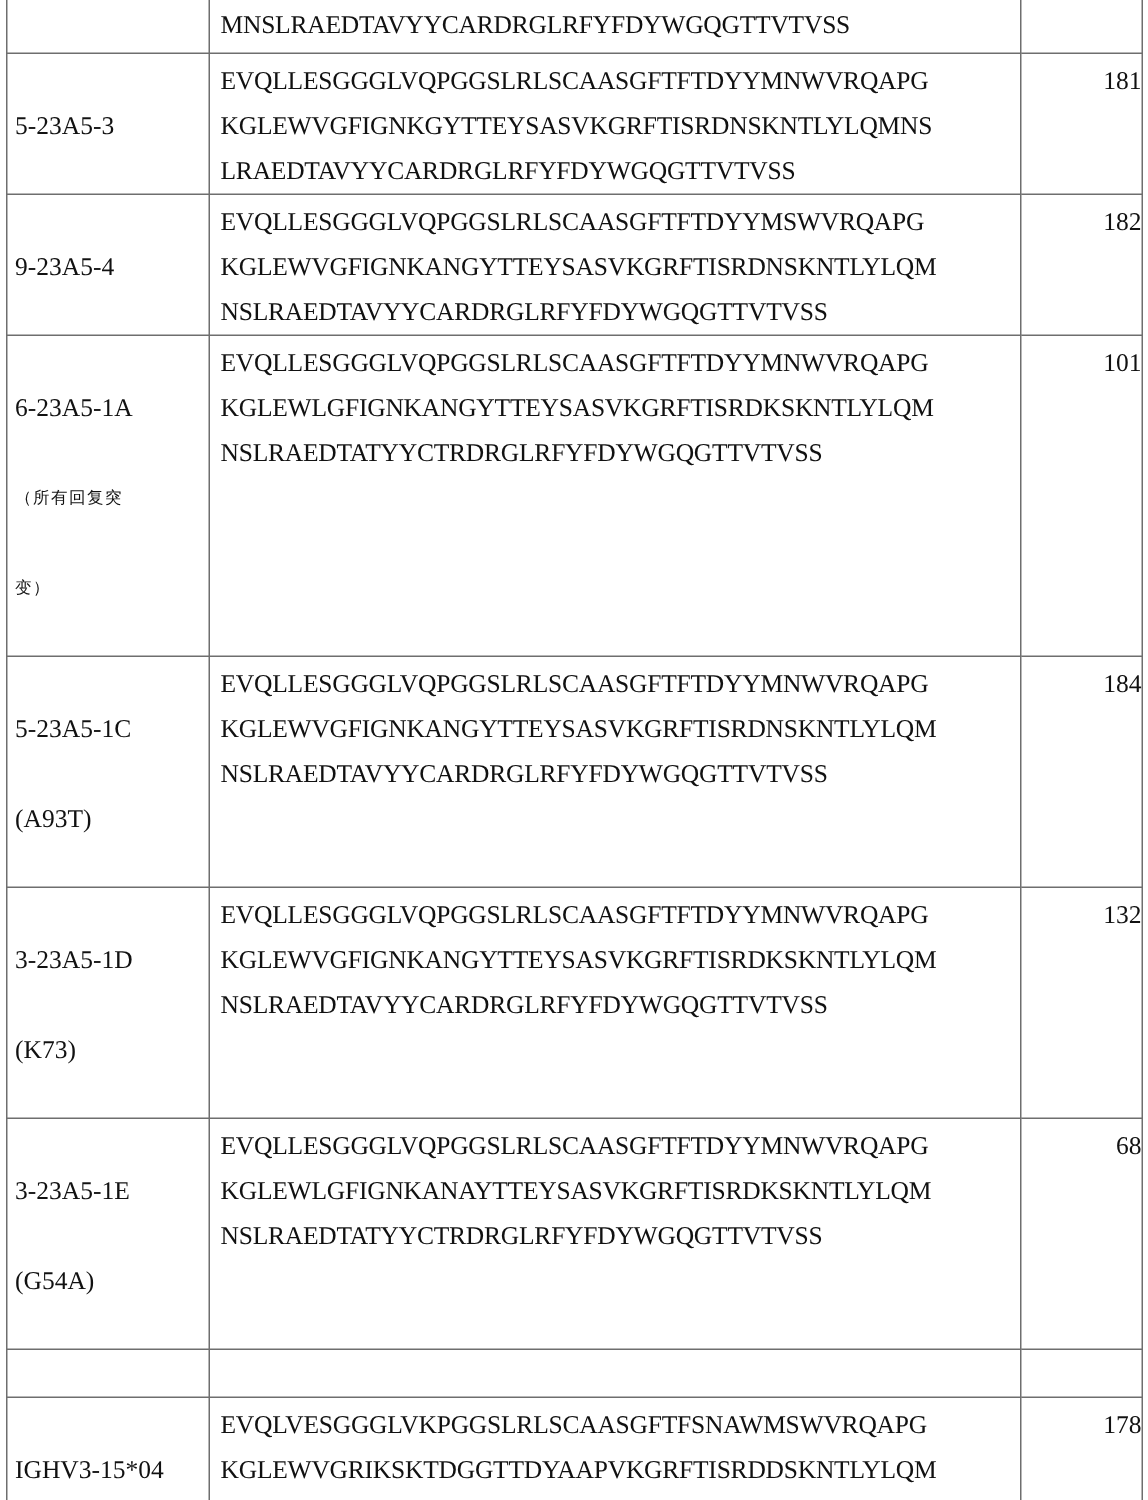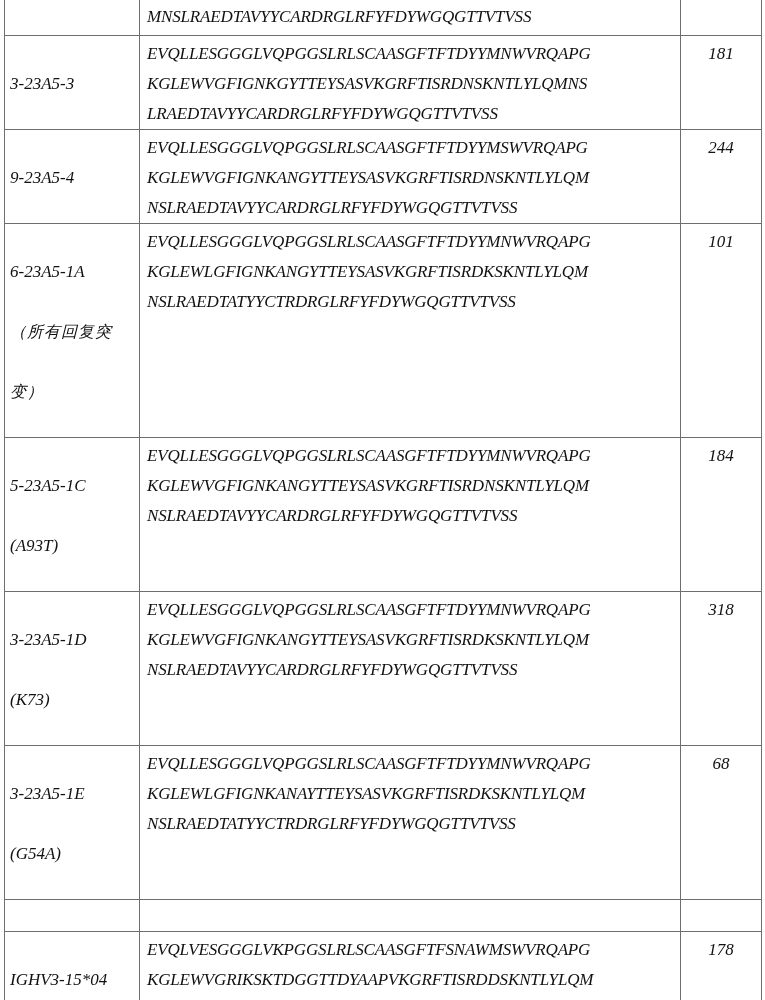--- a/index.html
+++ b/index.html
@@ -22,48 +22,47 @@
       border-collapse: collapse;
       table-layout: fixed;
       width: 757px;
     }
     table.seq-table td {
       border: 1px solid #6e6e6e;
       vertical-align: top;
       padding: 0;
       font-size: 17px;
       line-height: 30px;
-      font-style: italic;
     }
     col.c-name { width: 135px; }
     col.c-seq { width: 541px; }
     col.c-id { width: 81px; }
     td.name-cell {
       padding: 3px 0 0 5px !important;
       white-space: pre-line;
     }
     td.seq-cell {
       padding: 3px 0 0 7px !important;
     }
     td.id-cell {
-      text-align: center;
+      text-align: right;
       padding-top: 3px !important;
     }
     .seq-line {
       display: block;
       white-space: nowrap;
       letter-spacing: -0.15px;
     }
     .name-line {
       display: block;
       white-space: nowrap;
     }
     .cjk {
       font-family: "DejaVu Sans", sans-serif;
-      font-size: 16px;
+      font-size: 11px;
       letter-spacing: 1px;
     }
     tr.r-cont td { height: 33px; }
     tr.r-3line td { height: 86px; }
     tr.r-blank td { height: 28px; }
   </style>
 </head>
 <body>
 
 <table class="seq-table">
@@ -77,40 +76,40 @@
     <tr class="r-cont">
       <td class="name-cell"></td>
       <td class="seq-cell">
         <span class="seq-line">MNSLRAEDTAVYYCARDRGLRFYFDYWGQGTTVTVSS</span>
       </td>
       <td class="id-cell"></td>
     </tr>
 
     <tr class="r-3line">
       <td class="name-cell">
-        <span class="name-line">3-23A5-3</span>
+        <span class="name-line">5-23A5-3</span>
       </td>
       <td class="seq-cell">
         <span class="seq-line">EVQLLESGGGLVQPGGSLRLSCAASGFTFTDYYMNWVRQAPG</span>
         <span class="seq-line">KGLEWVGFIGNKGYTTEYSASVKGRFTISRDNSKNTLYLQMNS</span>
         <span class="seq-line">LRAEDTAVYYCARDRGLRFYFDYWGQGTTVTVSS</span>
       </td>
       <td class="id-cell">181</td>
     </tr>
 
     <tr class="r-3line">
       <td class="name-cell">
         <span class="name-line">9-23A5-4</span>
       </td>
       <td class="seq-cell">
         <span class="seq-line">EVQLLESGGGLVQPGGSLRLSCAASGFTFTDYYMSWVRQAPG</span>
         <span class="seq-line">KGLEWVGFIGNKANGYTTEYSASVKGRFTISRDNSKNTLYLQM</span>
         <span class="seq-line">NSLRAEDTAVYYCARDRGLRFYFDYWGQGTTVTVSS</span>
       </td>
-      <td class="id-cell">244</td>
+      <td class="id-cell">182</td>
     </tr>
 
     <tr class="r-3line">
       <td class="name-cell">
         <span class="name-line">6-23A5-1A</span>
         <span class="name-line cjk">（所有回复突</span>
         <span class="name-line cjk">变）</span>
       </td>
       <td class="seq-cell">
         <span class="seq-line">EVQLLESGGGLVQPGGSLRLSCAASGFTFTDYYMNWVRQAPG</span>
@@ -136,21 +135,21 @@
     <tr class="r-3line">
       <td class="name-cell">
         <span class="name-line">3-23A5-1D</span>
         <span class="name-line">(K73)</span>
       </td>
       <td class="seq-cell">
         <span class="seq-line">EVQLLESGGGLVQPGGSLRLSCAASGFTFTDYYMNWVRQAPG</span>
         <span class="seq-line">KGLEWVGFIGNKANGYTTEYSASVKGRFTISRDKSKNTLYLQM</span>
         <span class="seq-line">NSLRAEDTAVYYCARDRGLRFYFDYWGQGTTVTVSS</span>
       </td>
-      <td class="id-cell">318</td>
+      <td class="id-cell">132</td>
     </tr>
 
     <tr class="r-3line">
       <td class="name-cell">
         <span class="name-line">3-23A5-1E</span>
         <span class="name-line">(G54A)</span>
       </td>
       <td class="seq-cell">
         <span class="seq-line">EVQLLESGGGLVQPGGSLRLSCAASGFTFTDYYMNWVRQAPG</span>
         <span class="seq-line">KGLEWLGFIGNKANAYTTEYSASVKGRFTISRDKSKNTLYLQM</span>

